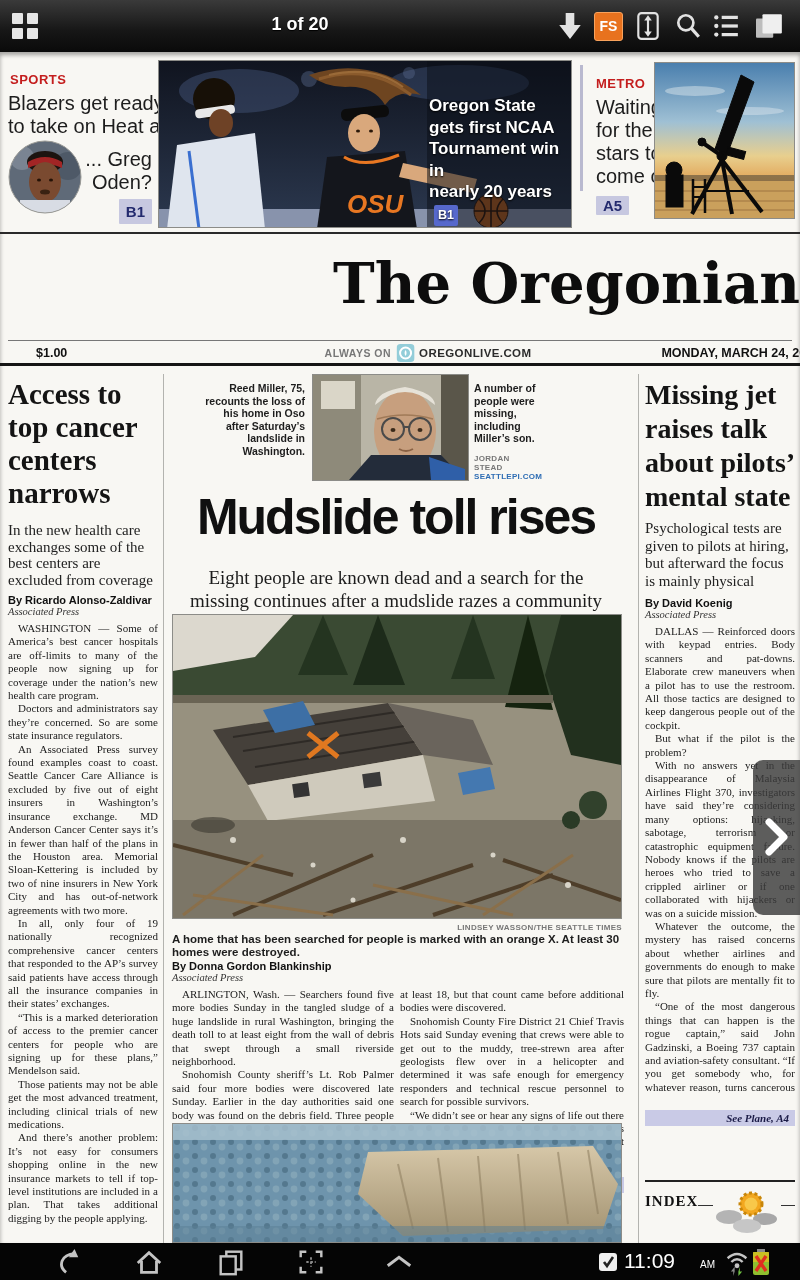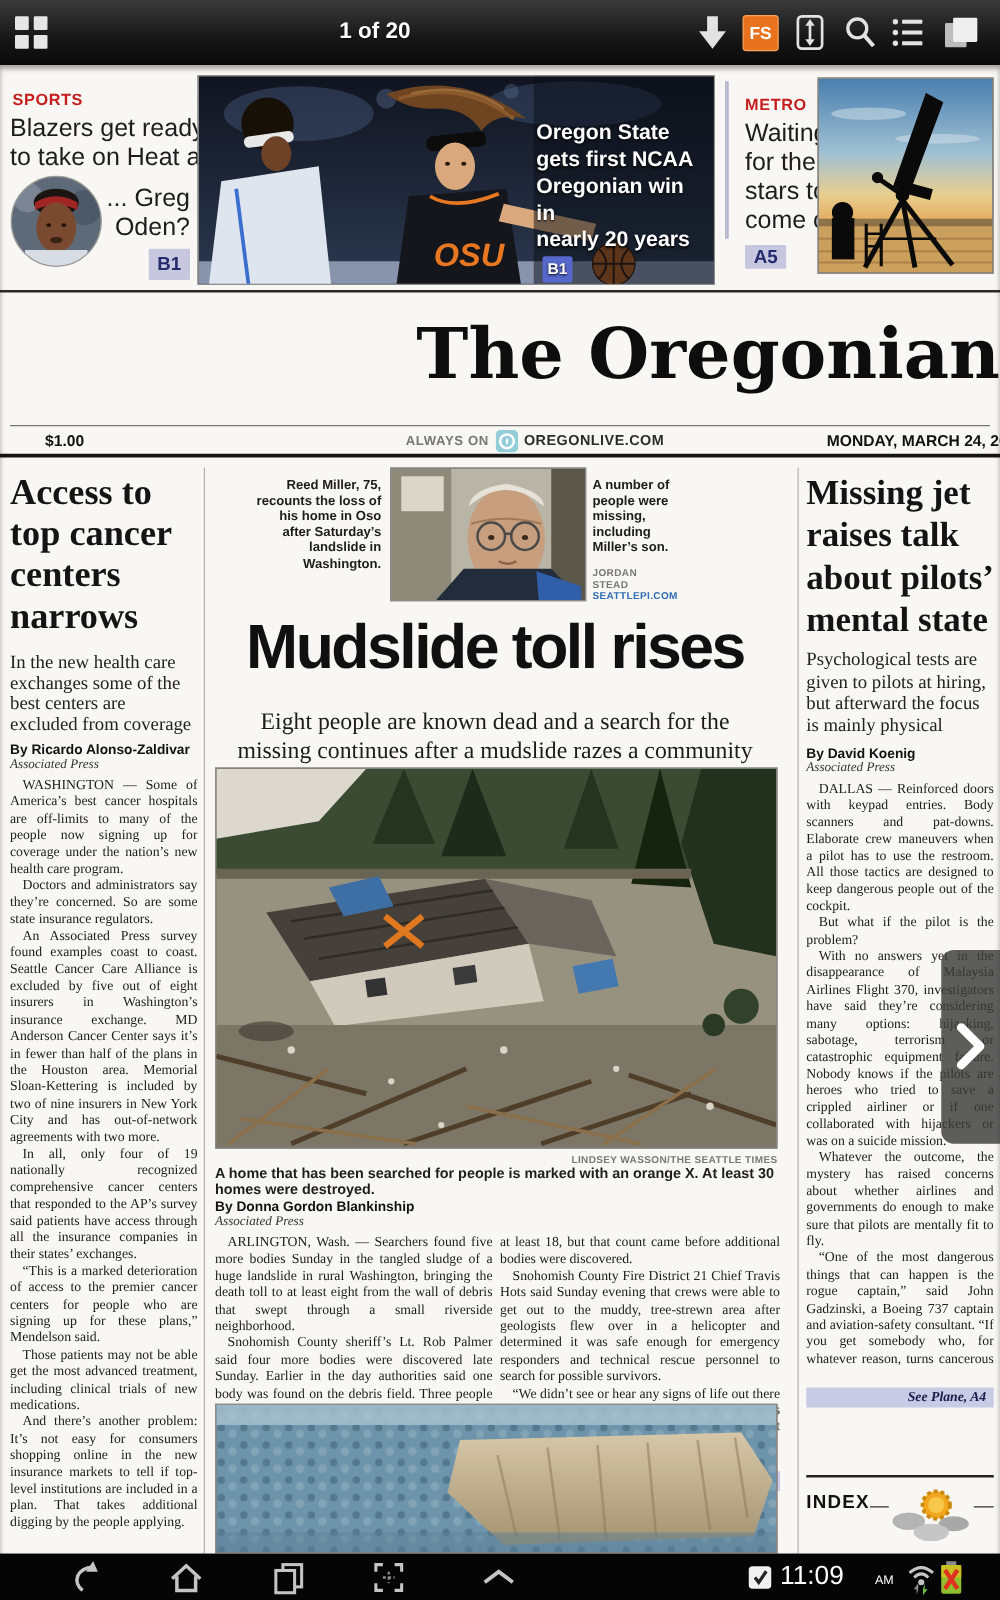--- a/index.html
+++ b/index.html
@@ -65,21 +65,21 @@
          font-family:"Liberation Serif",serif;font-size:19px;line-height:23px;color:#1c1c1c;}
   .credit-sm{font-size:8px;letter-spacing:.3px;color:#777;font-weight:bold;}
 
   
   .next-overlay{position:absolute;left:753px;top:708px;width:47px;height:155px;
                 background:rgba(58,58,58,.82);border-radius:10px 0 0 10px;}
 
   
   .index-box{position:absolute;left:645px;top:1128px;width:150px;border-top:2px solid #222;padding-top:5px;}
   .index-row{display:flex;align-items:flex-start;}
-  .index-label{font-weight:bold;font-size:15px;letter-spacing:1px;color:#111;padding-top:6px;}
+  .index-label{font-weight:bold;font-size:15px;letter-spacing:1px;color:#111;padding-top:6px;font-family:Liberation Serif, serif;}
   .index-line{flex:1;border-bottom:1.5px solid #333;height:18px;}
 
   
   .navbar{position:absolute;left:0;top:1243px;width:800px;height:37px;background:#050505;}
   .nav-ico{position:absolute;top:4px;width:30px;height:30px;}
   .nav-time{position:absolute;left:624px;top:6px;color:#fff;font-size:21px;}
   .nav-ampm{position:absolute;left:700px;top:16px;color:#fff;font-size:10px;}
 </style>
 </head>
 <body>
@@ -188,21 +188,21 @@
         <text x="188" y="152" font-family="Liberation Sans,sans-serif" font-size="26" font-weight="bold" font-style="italic" fill="#e87722">OSU</text>
 
         <circle cx="332" cy="150" r="17" fill="#b05c20" stroke="#30180a" stroke-width="1"></circle>
         <path d="M315 150 H349 M332 133 V167 M320 138 Q332 150 320 162 M344 138 Q332 150 344 162" stroke="#30180a" stroke-width="1.6" fill="none"></path>
 
         <rect x="268" y="0" width="146" height="168" fill="#0a0e16" opacity=".5"></rect>
       </svg>
       <div class="banner-text">
         <span style="display:block">Oregon State</span>
         <span style="display:block">gets first NCAA</span>
-        <span style="display:block">Oregonian win in</span>
+        <span style="display:block">Tournament win in</span>
         <span>
           <span>nearly 20 years</span><span class="pbadge">B1</span>
         </span>
       </div>
     </div>
 
     <div class="abs" style="left:580px;top:13px;width:3px;height:126px;background:#b9b9cf"></div>
     <div class="abs" style="left:596px;top:24px;width:86px">
       <div class="kicker">METRO</div>
       <div class="metro-head">Waiting for the stars to come out</div>

